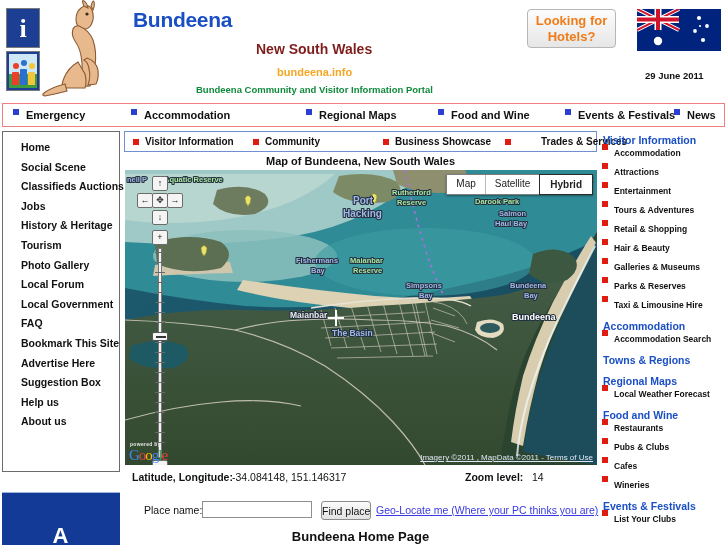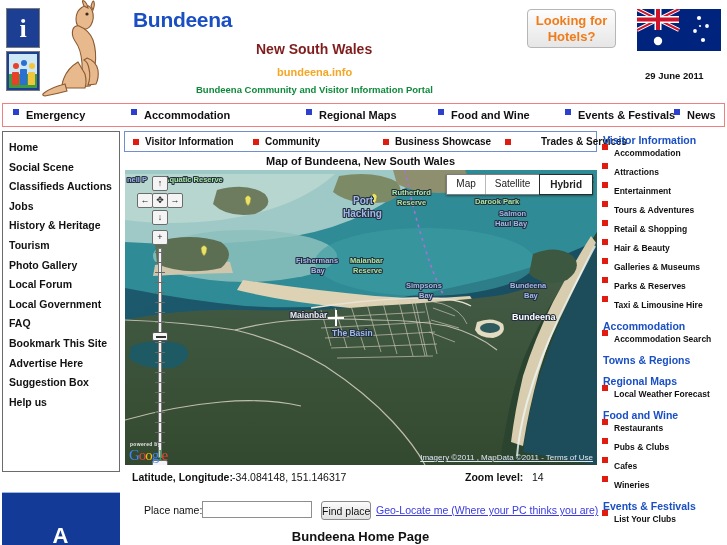--- a/index.html
+++ b/index.html
@@ -43,21 +43,21 @@
   .hdr-date { position:absolute; left:645px; top:70px; font-size:9.5px; font-weight:bold; color:#111; }
 
   
   #mainnav { position:absolute; left:2px; top:103px; width:723px; height:24px;
              border:1px solid #f08080; display:flex; align-items:center; }
   .mn-item { display:flex; align-items:flex-start; font-size:11px; font-weight:bold; color:#111; cursor:pointer; }
   .mn-bullet { width:6px; height:6px; background:#2b3fd0; margin-right:7px; flex:none; }
 
   
   #leftbar { position:absolute; left:2px; top:131px; width:118px; height:341px;
-             border:1px solid #6b6b6b; background:#fff; padding:6px 0 0 6px; }
+             border:1px solid #6b6b6b; background:#fff; padding:6px 0 0 18px; }
   .lb-item { font-size:10.5px; font-weight:bold; color:#111; height:19.6px; line-height:19.6px; cursor:pointer; white-space:nowrap; }
 
   #leftbanner { position:absolute; left:2px; top:492px; width:118px; height:53px;
                 background:#123a96; border-top:1px solid #9fb4e0; overflow:hidden; }
   .lbn-text { position:absolute; left:50%; top:30px; transform:translateX(-50%);
               color:#fff; font-size:22px; font-weight:bold; letter-spacing:1px; white-space:nowrap; }
 
   
   #center { position:absolute; left:124px; top:131px; width:474px; height:414px; }
   #tabbar { position:absolute; left:0; top:0; width:473px; height:21px;
@@ -241,20 +241,21 @@
       <div class="lb-item">History &amp; Heritage</div>
       <div class="lb-item">Tourism</div>
       <div class="lb-item">Photo Gallery</div>
       <div class="lb-item">Local Forum</div>
       <div class="lb-item">Local Government</div>
       <div class="lb-item">FAQ</div>
       <div class="lb-item">Bookmark This Site</div>
       <div class="lb-item">Advertise Here</div>
       <div class="lb-item">Suggestion Box</div>
       <div class="lb-item">Help us</div>
+      <div class="lb-item">About us</div>
     </div>
   <div id="leftbanner">
     <div class="lbn-text">A</div>
   </div>
 
   <div id="center">
 
     <div id="tabbar">
         <div class="tab-item" style="position: absolute; left: 8px;">
           <span class="tab-bullet"></span>

